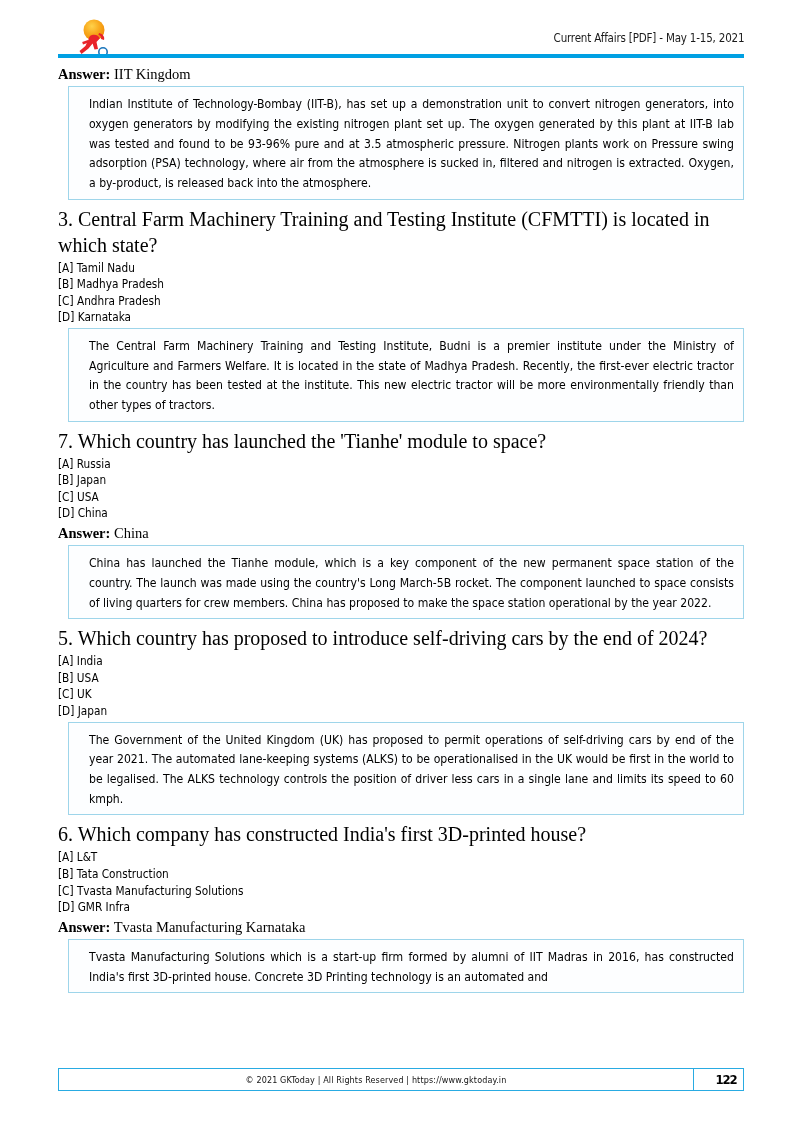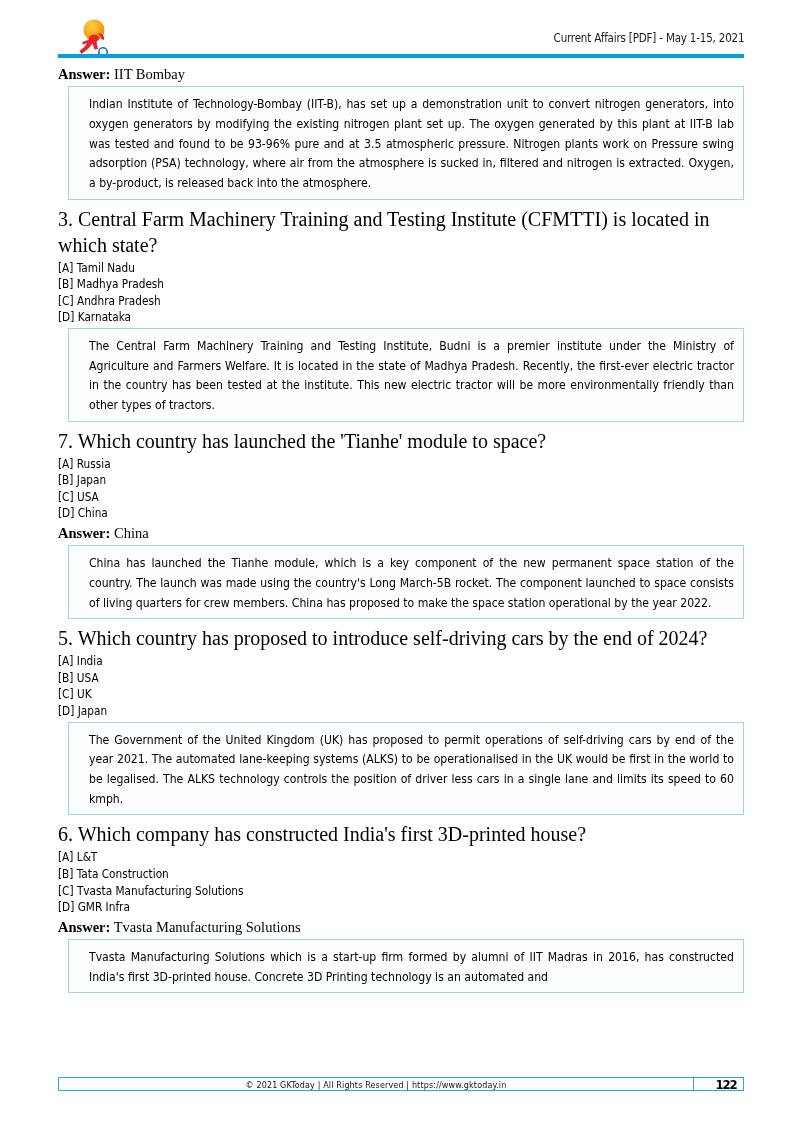--- a/index.html
+++ b/index.html
@@ -110,21 +110,21 @@
     transform-origin: left top;
     width: 104.7%;
   }
 
   
   .footer {
     position: absolute;
     left: 58px;
     right: 50px;
     bottom: 32px;
-    height: 14px;
+    height: 23px;
     border: 1.5px solid #29abe2;
     box-sizing: border-box;
     display: flex;
     align-items: stretch;
   }
   .footer-text {
     flex: 1;
     display: flex;
     align-items: center;
     justify-content: center;
@@ -172,21 +172,21 @@
       </svg>
     </div>
     <div class="header-title">Current Affairs [PDF] - May 1-15, 2021</div>
     <div class="header-rule"></div>
   </div>
 
   <div class="content">
 
     <div class="answer-line">
       <span class="lbl">Answer:</span>
-      <span class="val">IIT Bombay</span>
+      <span class="val">IIT Kingdom</span>
     </div>
     <div class="expl">
       <p>Indian Institute of Technology-Bombay (IIT-B), has set up a demonstration unit to convert nitrogen generators, into oxygen generators by modifying the existing nitrogen plant set up. The oxygen generated by this plant at IIT-B lab was tested and found to be 93-96% pure and at 3.5 atmospheric pressure. Nitrogen plants work on Pressure swing adsorption (PSA) technology, where air from the atmosphere is sucked in, filtered and nitrogen is extracted. Oxygen, a by-product, is released back into the atmosphere.</p>
     </div>
 
     <div class="qtext">3. Central Farm Machinery Training and Testing Institute (CFMTTI) is located in which state?</div>
     <div class="opt">[A] Tamil Nadu</div>
     <div class="opt">[B] Madhya Pradesh</div>
     <div class="opt">[C] Andhra Pradesh</div>
     <div class="opt">[D] Karnataka</div>
@@ -216,21 +216,21 @@
       <p>The Government of the United Kingdom (UK) has proposed to permit operations of self-driving cars by end of the year 2021. The automated lane-keeping systems (ALKS) to be operationalised in the UK would be first in the world to be legalised. The ALKS technology controls the position of driver less cars in a single lane and limits its speed to 60 kmph.</p>
     </div>
 
     <div class="qtext">6. Which company has constructed India's first 3D-printed house?</div>
     <div class="opt">[A] L&amp;T</div>
     <div class="opt">[B] Tata Construction</div>
     <div class="opt">[C] Tvasta Manufacturing Solutions</div>
     <div class="opt">[D] GMR Infra</div>
     <div class="answer-line">
       <span class="lbl">Answer:</span>
-      <span class="val">Tvasta Manufacturing Solutions</span>
+      <span class="val">Tvasta Manufacturing Karnataka</span>
     </div>
     <div class="expl">
       <p>Tvasta Manufacturing Solutions which is a start-up firm formed by alumni of IIT Madras in 2016, has constructed India's first 3D-printed house. Concrete 3D Printing technology is an automated and</p>
     </div>
 
   </div>
 
   <div class="footer">
     <div class="footer-text">© 2021 GKToday | All Rights Reserved | https://www.gktoday.in</div>
     <div class="footer-page">122</div>

